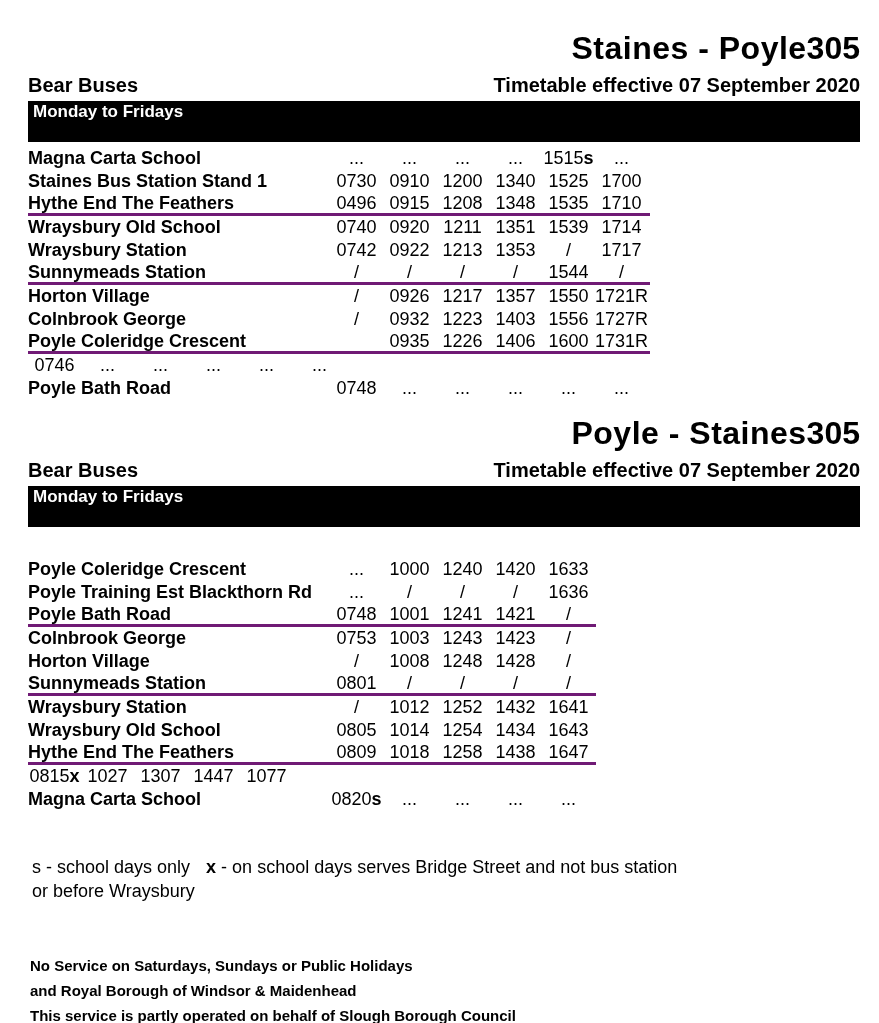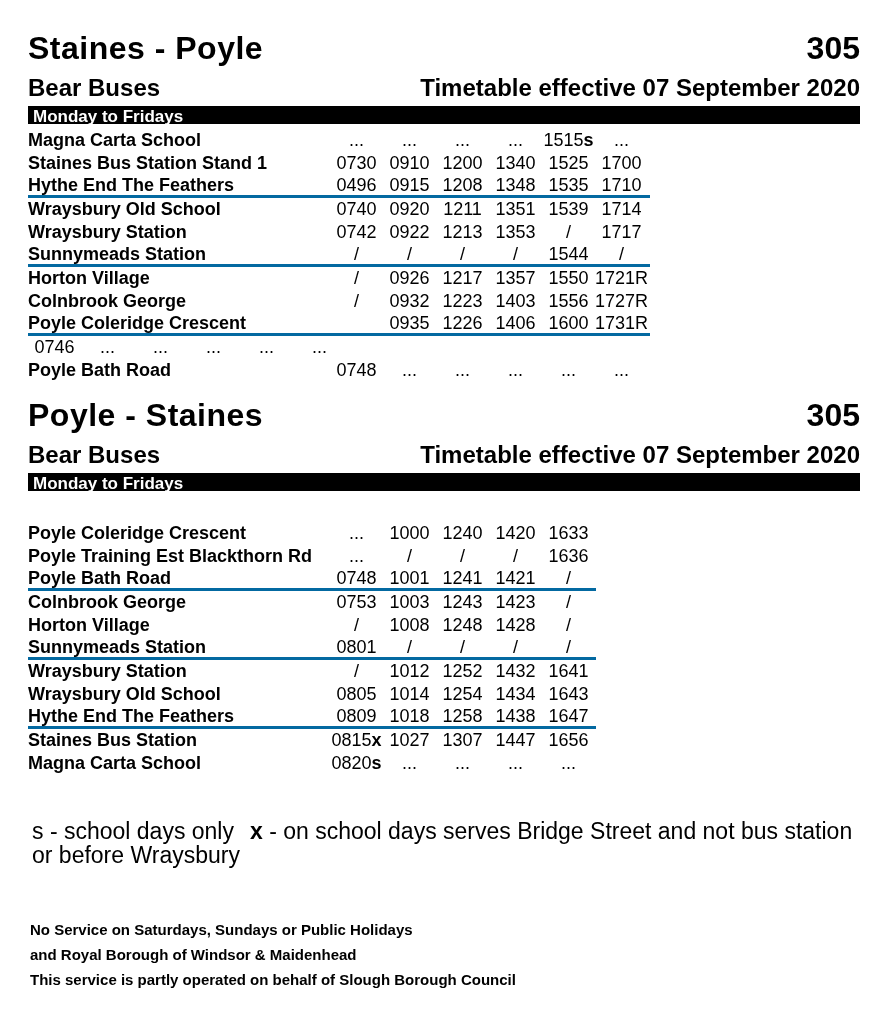--- a/index.html
+++ b/index.html
@@ -12,62 +12,62 @@
   .page {
     position: relative;
     width: 879px; height: 1023px;
     padding: 30px 19px 0 28px;
     overflow: hidden;
   }
   .content { width: 832px; }
 
   
   .title-row {
-    display: flex; justify-content: space-between; align-items: baseline;
+    display: flex; justify-content: flex-end; align-items: baseline;
   }
   .route-title {
     margin: 0; font-size: 32px; font-weight: bold; letter-spacing: 0.5px;
   }
   .route-number { font-size: 32px; font-weight: bold; }
   .sub-row {
     display: flex; justify-content: space-between;
-    font-size: 24px; font-weight: bold; margin-top: 7px;
+    font-size: 20px; font-weight: bold; margin-top: 7px;
   }
   .day-banner {
     margin-top: 4px;
     background: #000; color: #fff;
     font-size: 17px; font-weight: bold;
     padding: 2px 6px 3px 5px;
-    height: 18px; line-height: 18px;
+    height: 41px; line-height: 18px;
   }
 
   
   .tt-table { margin-top: 5px; }
   .tt-table.gap-above { margin-top: 31px; }
   .tt-row { display: flex; align-items: center; height: 23px; }
   .t1 .tt-row { width: 622px; }
   .t2 .tt-row { width: 568px; }
-  .tt-row.rule { border-bottom: 3px solid #0369a1; }
+  .tt-row.rule { border-bottom: 3px solid #701a75; }
   .stop {
     width: 302px; flex: 0 0 302px;
     font-size: 18px; font-weight: bold;
     white-space: nowrap; overflow: visible;
   }
   .cell {
     width: 53px; flex: 0 0 53px;
     font-size: 18px; text-align: center; white-space: nowrap;
   }
   .cell b { font-weight: bold; }
 
   .section2 { margin-top: 15px; }
 
   
   .footnotes {
     margin-top: 44px; padding-left: 4px;
-    font-size: 23px; line-height: 24px;
+    font-size: 18px; line-height: 24px;
   }
   .fn-x-symbol { font-weight: bold; margin-left: 16px; }
 
   
   .notices {
     margin-top: 50px; padding-left: 2px;
     font-size: 15px; font-weight: bold; line-height: 25px;
   }
 </style>
 </head>
@@ -265,26 +265,25 @@
           </div>
           <div class="tt-row rule">
             <div class="stop">Hythe End The Feathers</div>
             <div class="cell">0809</div>
             <div class="cell">1018</div>
             <div class="cell">1258</div>
             <div class="cell">1438</div>
             <div class="cell">1647</div>
           </div>
           <div class="tt-row">
-            <div class="stop">Staines Bus Station</div>
             <div class="cell">0815<b>x</b></div>
             <div class="cell">1027</div>
             <div class="cell">1307</div>
             <div class="cell">1447</div>
-            <div class="cell">1656</div>
+            <div class="cell">1077</div>
           </div>
           <div class="tt-row">
             <div class="stop">Magna Carta School</div>
             <div class="cell">0820<b>s</b></div>
             <div class="cell">...</div>
             <div class="cell">...</div>
             <div class="cell">...</div>
             <div class="cell">...</div>
           </div>
         </div>

